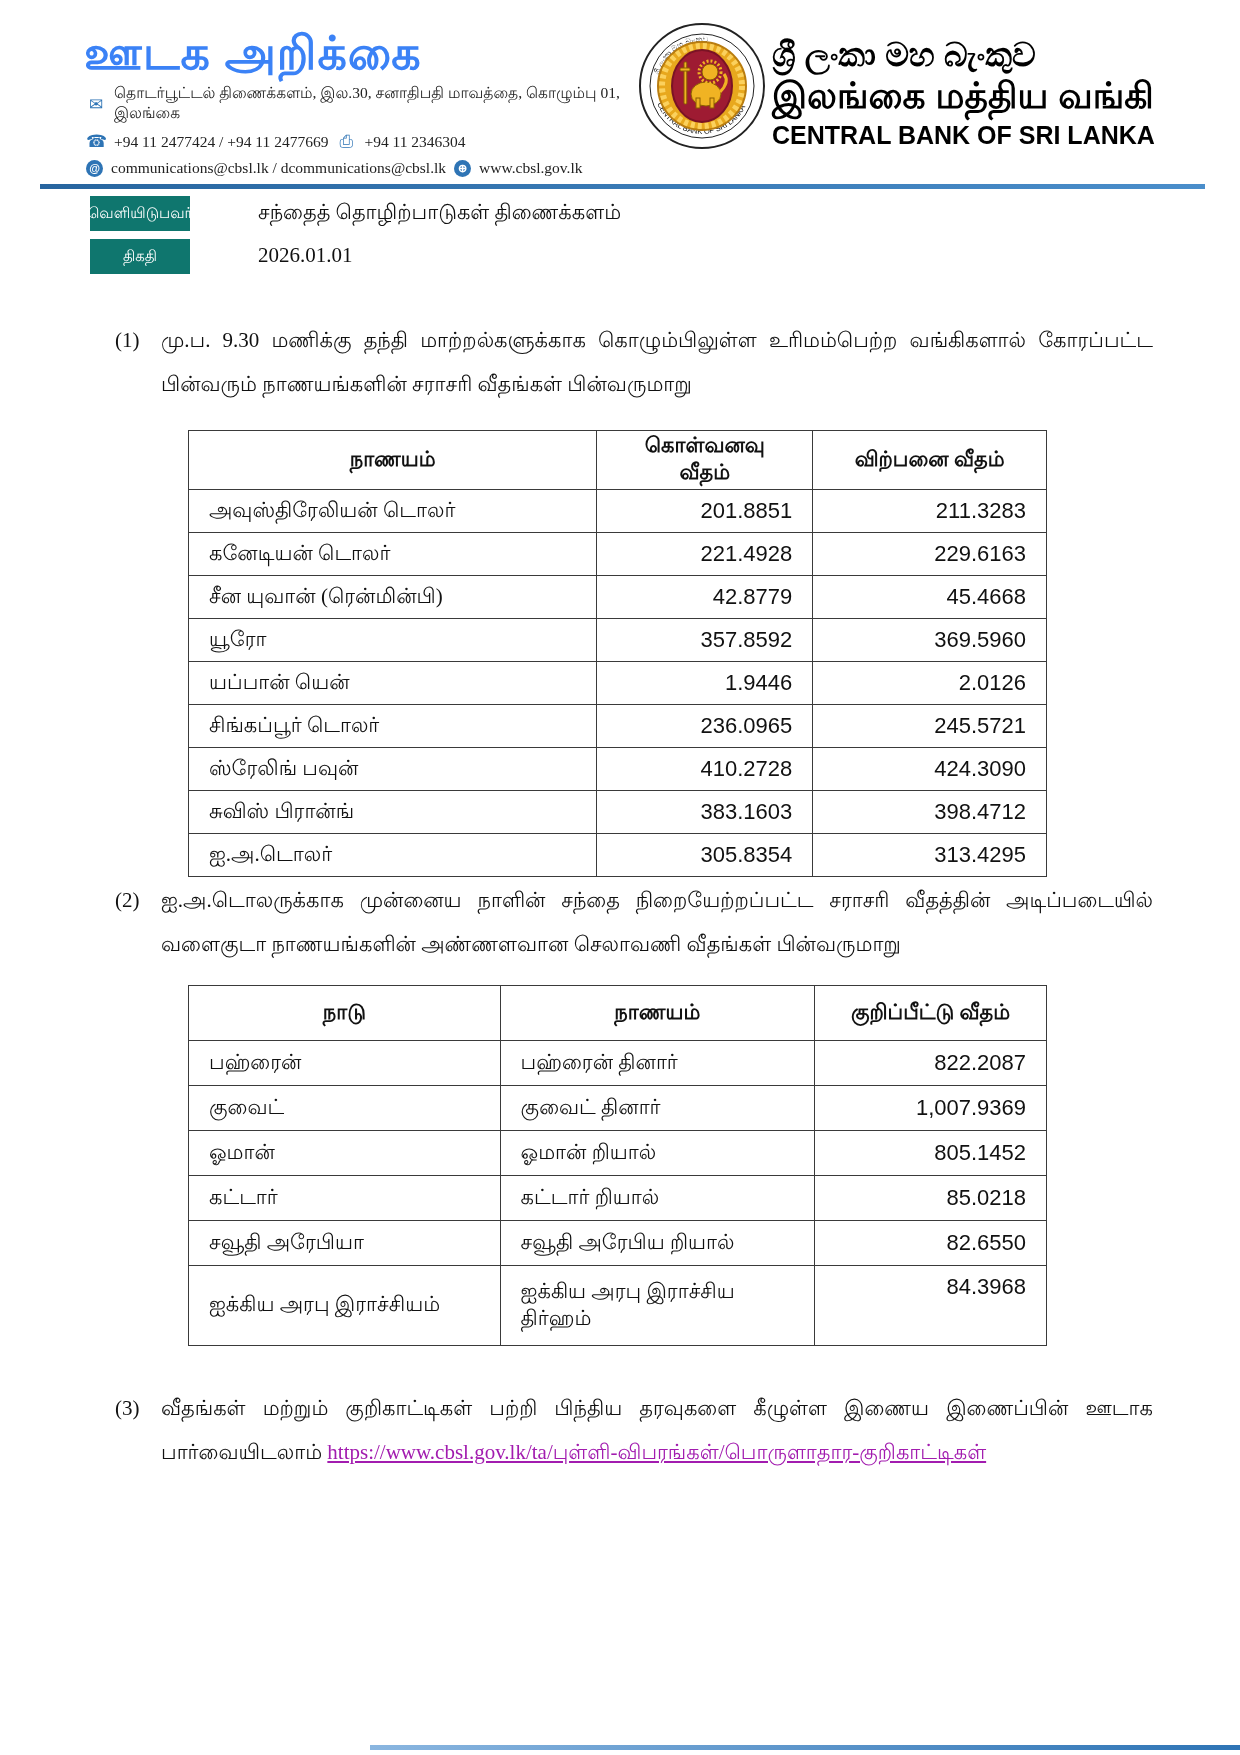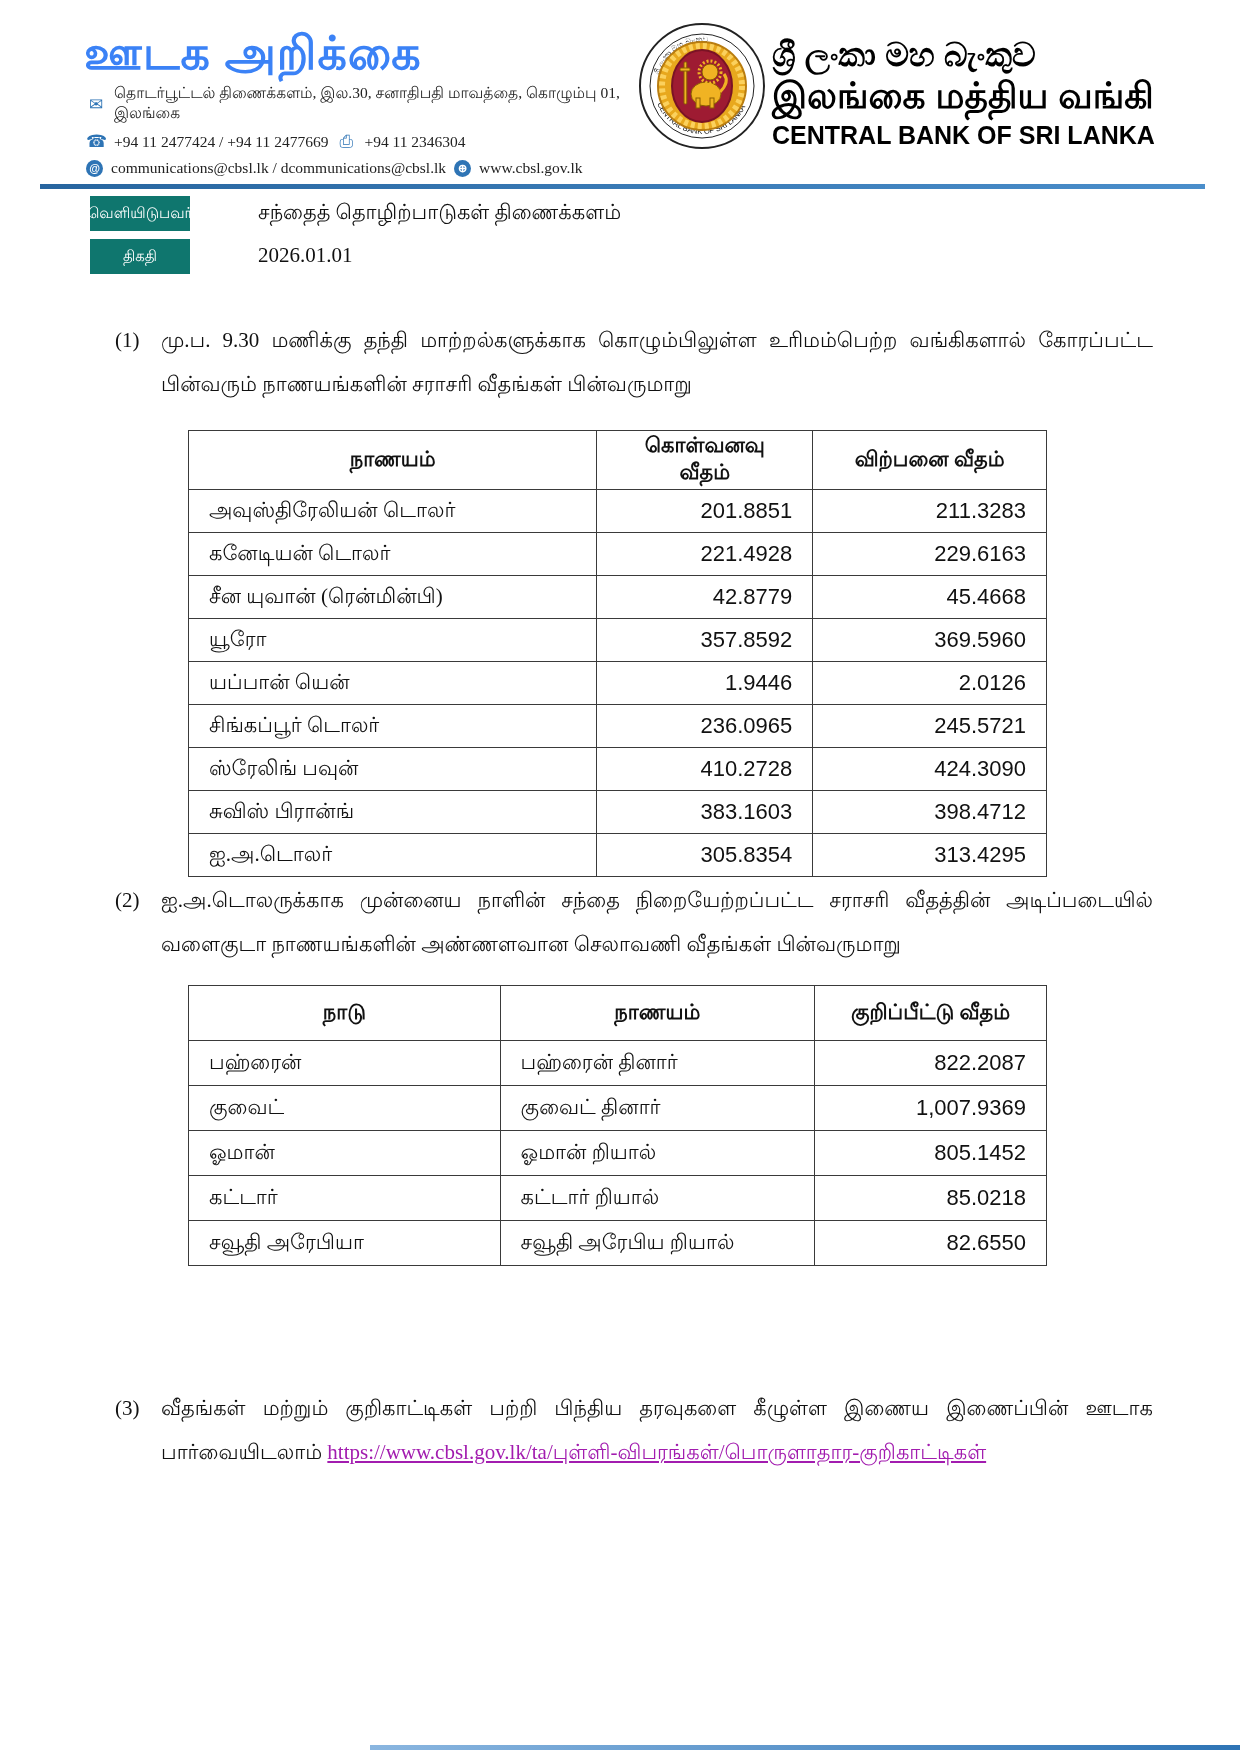--- a/index.html
+++ b/index.html
@@ -237,20 +237,25 @@
     <tr>
       <td class="name">கட்டார்</td>
       <td class="name">கட்டார் றியால்</td>
       <td class="num">85.0218</td>
     </tr>
     <tr>
       <td class="name">சவூதி அரேபியா</td>
       <td class="name">சவூதி அரேபிய றியால்</td>
       <td class="num">82.6550</td>
     </tr>
+    <tr class="tall">
+      <td class="name">ஐக்கிய அரபு இராச்சியம்</td>
+      <td class="name">ஐக்கிய அரபு இராச்சிய திர்ஹம்</td>
+      <td class="num">84.3968</td>
+    </tr>
   </tbody>
     </table>
 
   <div class="para p3">
     <span class="num">(3)</span>
     <span class="ptext">
       <span>வீதங்கள் மற்றும் குறிகாட்டிகள் பற்றி பிந்திய தரவுகளை கீழுள்ள இணைய இணைப்பின் ஊடாக பார்வையிடலாம்</span>
       <a class="doc-link" href="#">https://www.cbsl.gov.lk/ta/புள்ளி-விபரங்கள்/பொருளாதார-குறிகாட்டிகள்</a>
     </span>
   </div>

